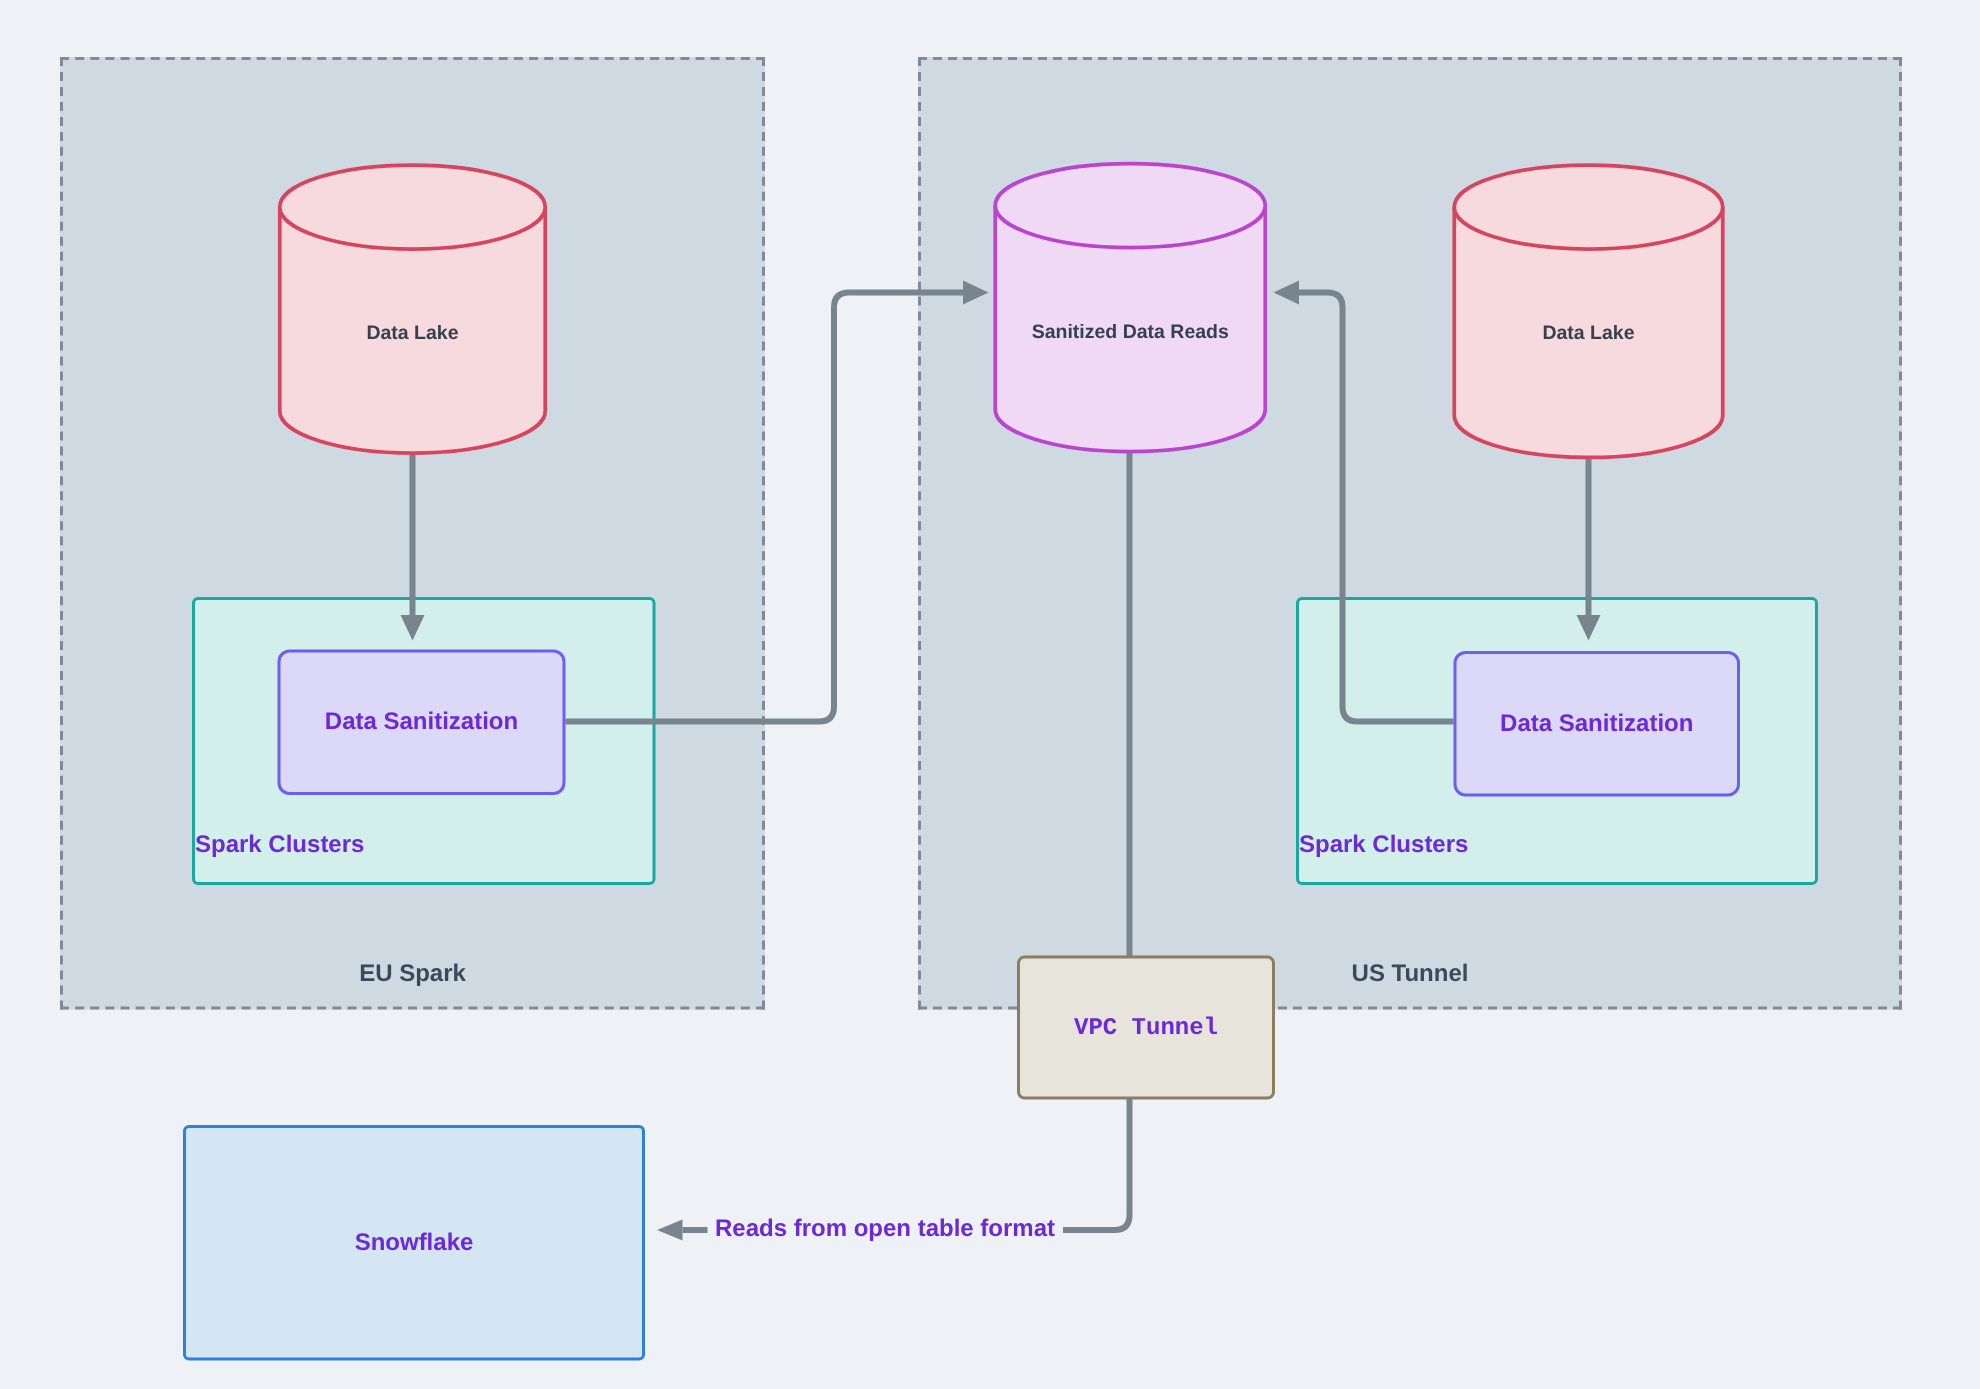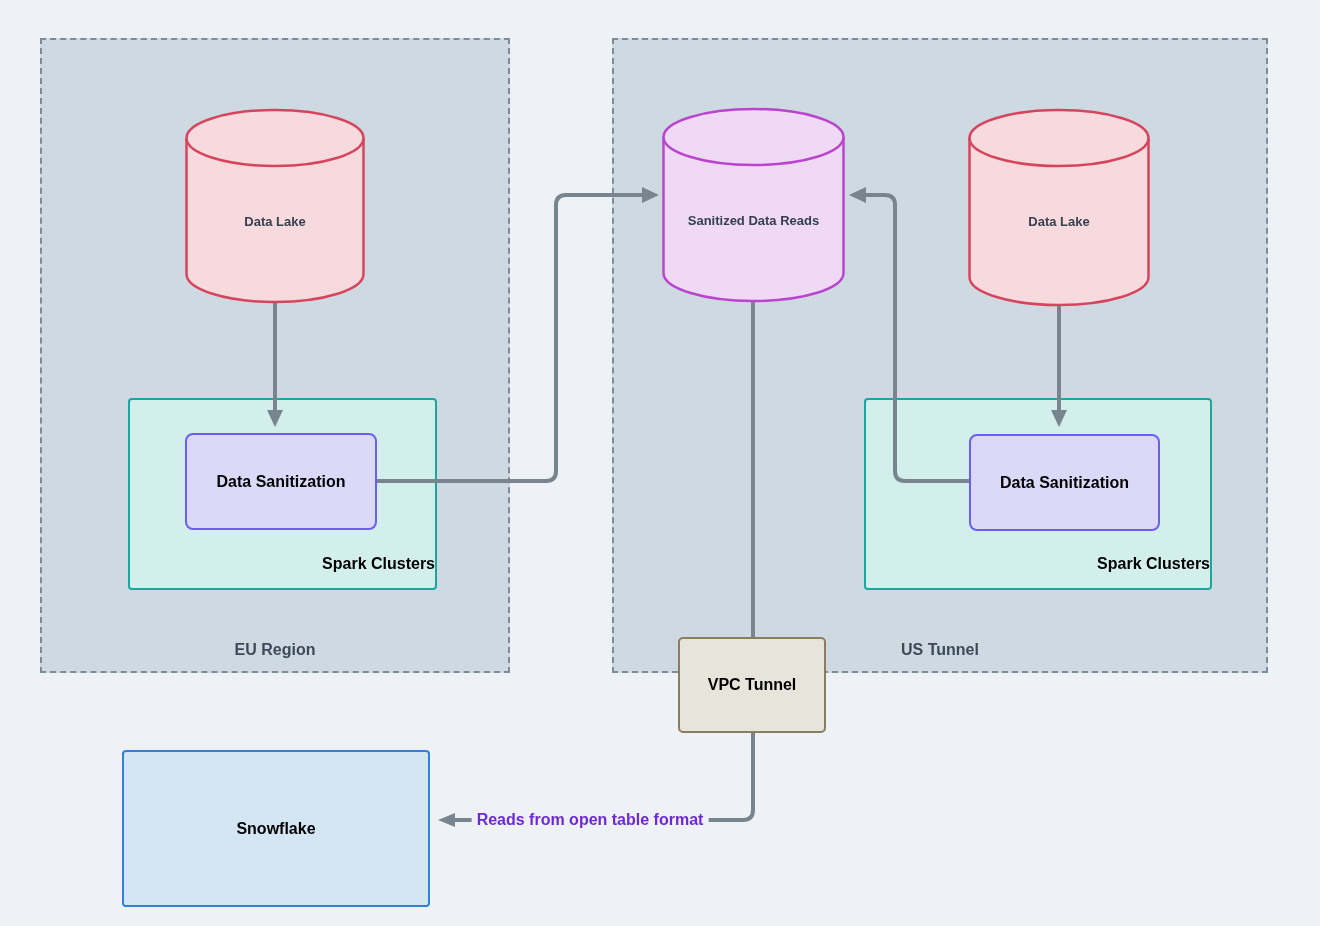--- a/index.html
+++ b/index.html
@@ -31,22 +31,22 @@
     color:#3b4a5a;
   }
   .node{
     position:absolute;
     box-sizing:border-box;
     display:flex;
     align-items:center;
     justify-content:center;
     font-size:16px;
     font-weight:600;
-    color:#000000;
-    text-align:right;
+    color:#6d28d9;
+    text-align:left;
   }
   .spark{
     background:#d3efec;
     border:2px solid #18a8a0;
     border-radius:4px;
     z-index:2;
     align-items:flex-end;
   }
   .spark .node-label{
     position:absolute;
@@ -102,21 +102,21 @@
     white-space:nowrap;
     transform:translate(-50%,-50%);
   }
 </style>
 </head>
 <body>
 
 <div class="canvas">
 
   <div class="region" style="left:40px;top:38px;width:470px;height:635px;">
-    <div class="region-label">EU Region</div>
+    <div class="region-label">EU Spark</div>
   </div>
 
   <div class="region" style="left:612px;top:38px;width:656px;height:635px;">
     <div class="region-label">US Tunnel</div>
   </div>
 
   <div class="node spark" style="left:128px;top:398px;width:309px;height:192px;">
     <div class="node-label">Spark Clusters</div>
   </div>
 
@@ -174,21 +174,21 @@
       <path d="M1.5 30 V169 A89.5 28 0 0 0 180.5 169 V30" fill="none" stroke="#d6455d" stroke-width="2.5"></path>
       <ellipse cx="91" cy="30" rx="89.5" ry="28" fill="#f7dade" stroke="#d6455d" stroke-width="2.5"></ellipse>
     </svg>
     <div class="cyl-label">Data Lake</div>
   </div>
 
   <div class="node sanitization" style="left:969px;top:434px;width:191px;height:97px;">
     <div>Data Sanitization</div>
   </div>
 
-  <div class="node vpc" style="left:678px;top:637px;width:148px;height:96px;">
+  <div class="node vpc" style="left:678px;top:637px;width:172px;height:96px;font-family:Liberation Mono, monospace;">
     <div>VPC Tunnel</div>
   </div>
 
   <div class="node snowflake" style="left:122px;top:750px;width:308px;height:157px;">
     <div>Snowflake</div>
   </div>
 
   <div class="edge-label" style="left:590px;top:820px;">Reads from open table format</div>
 
 </div>

